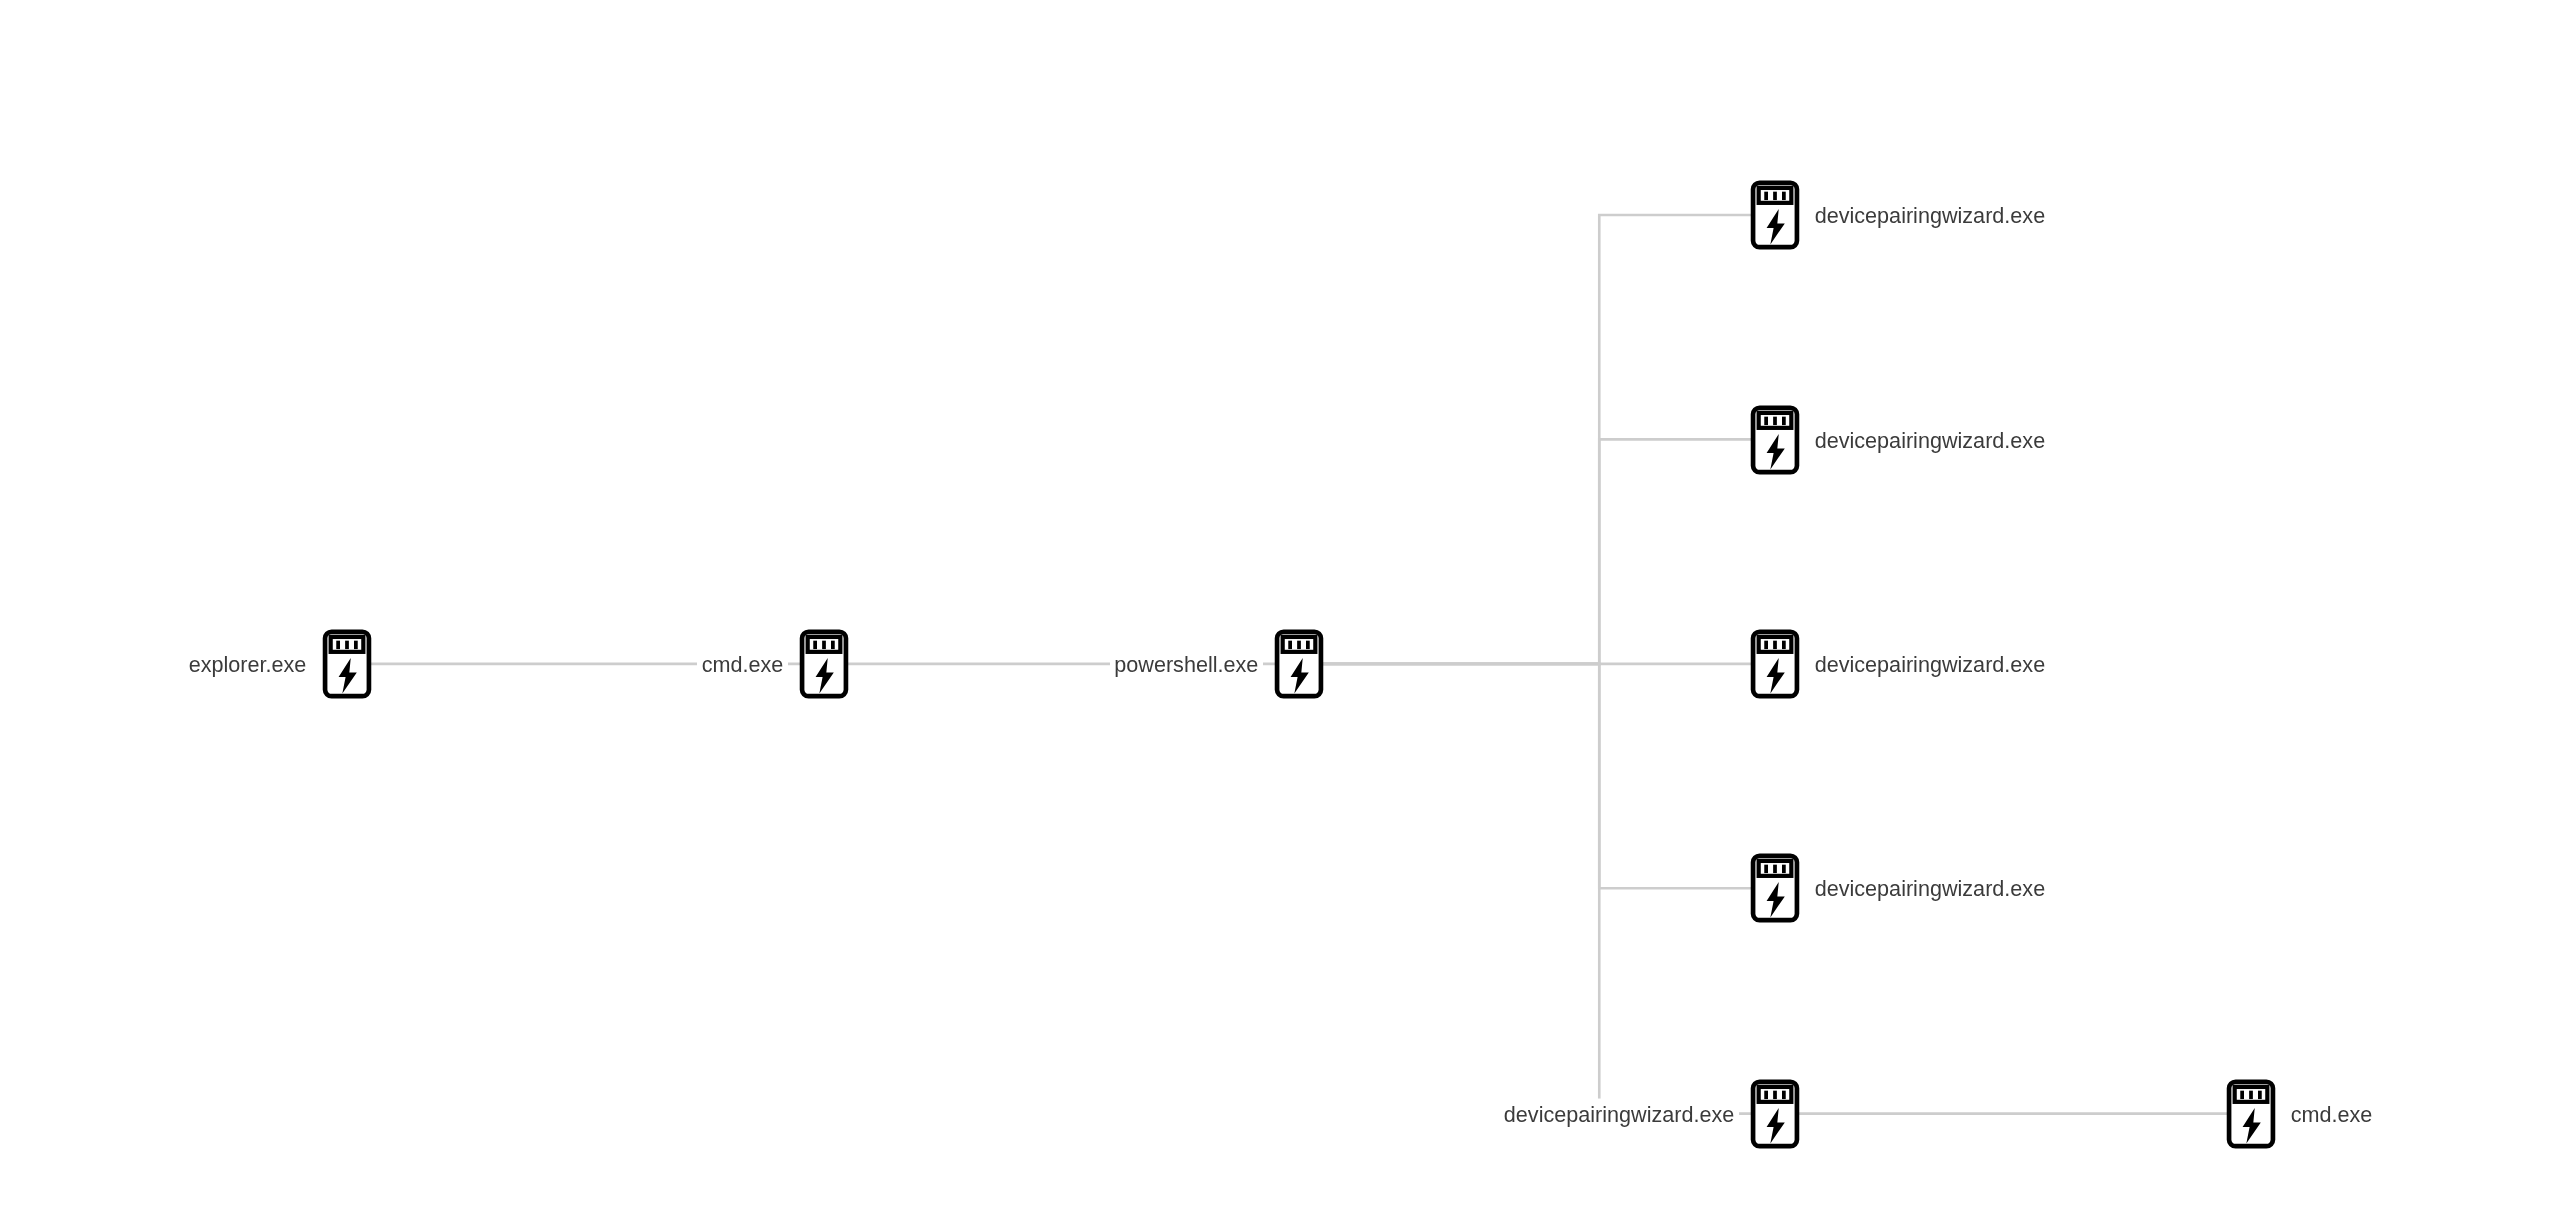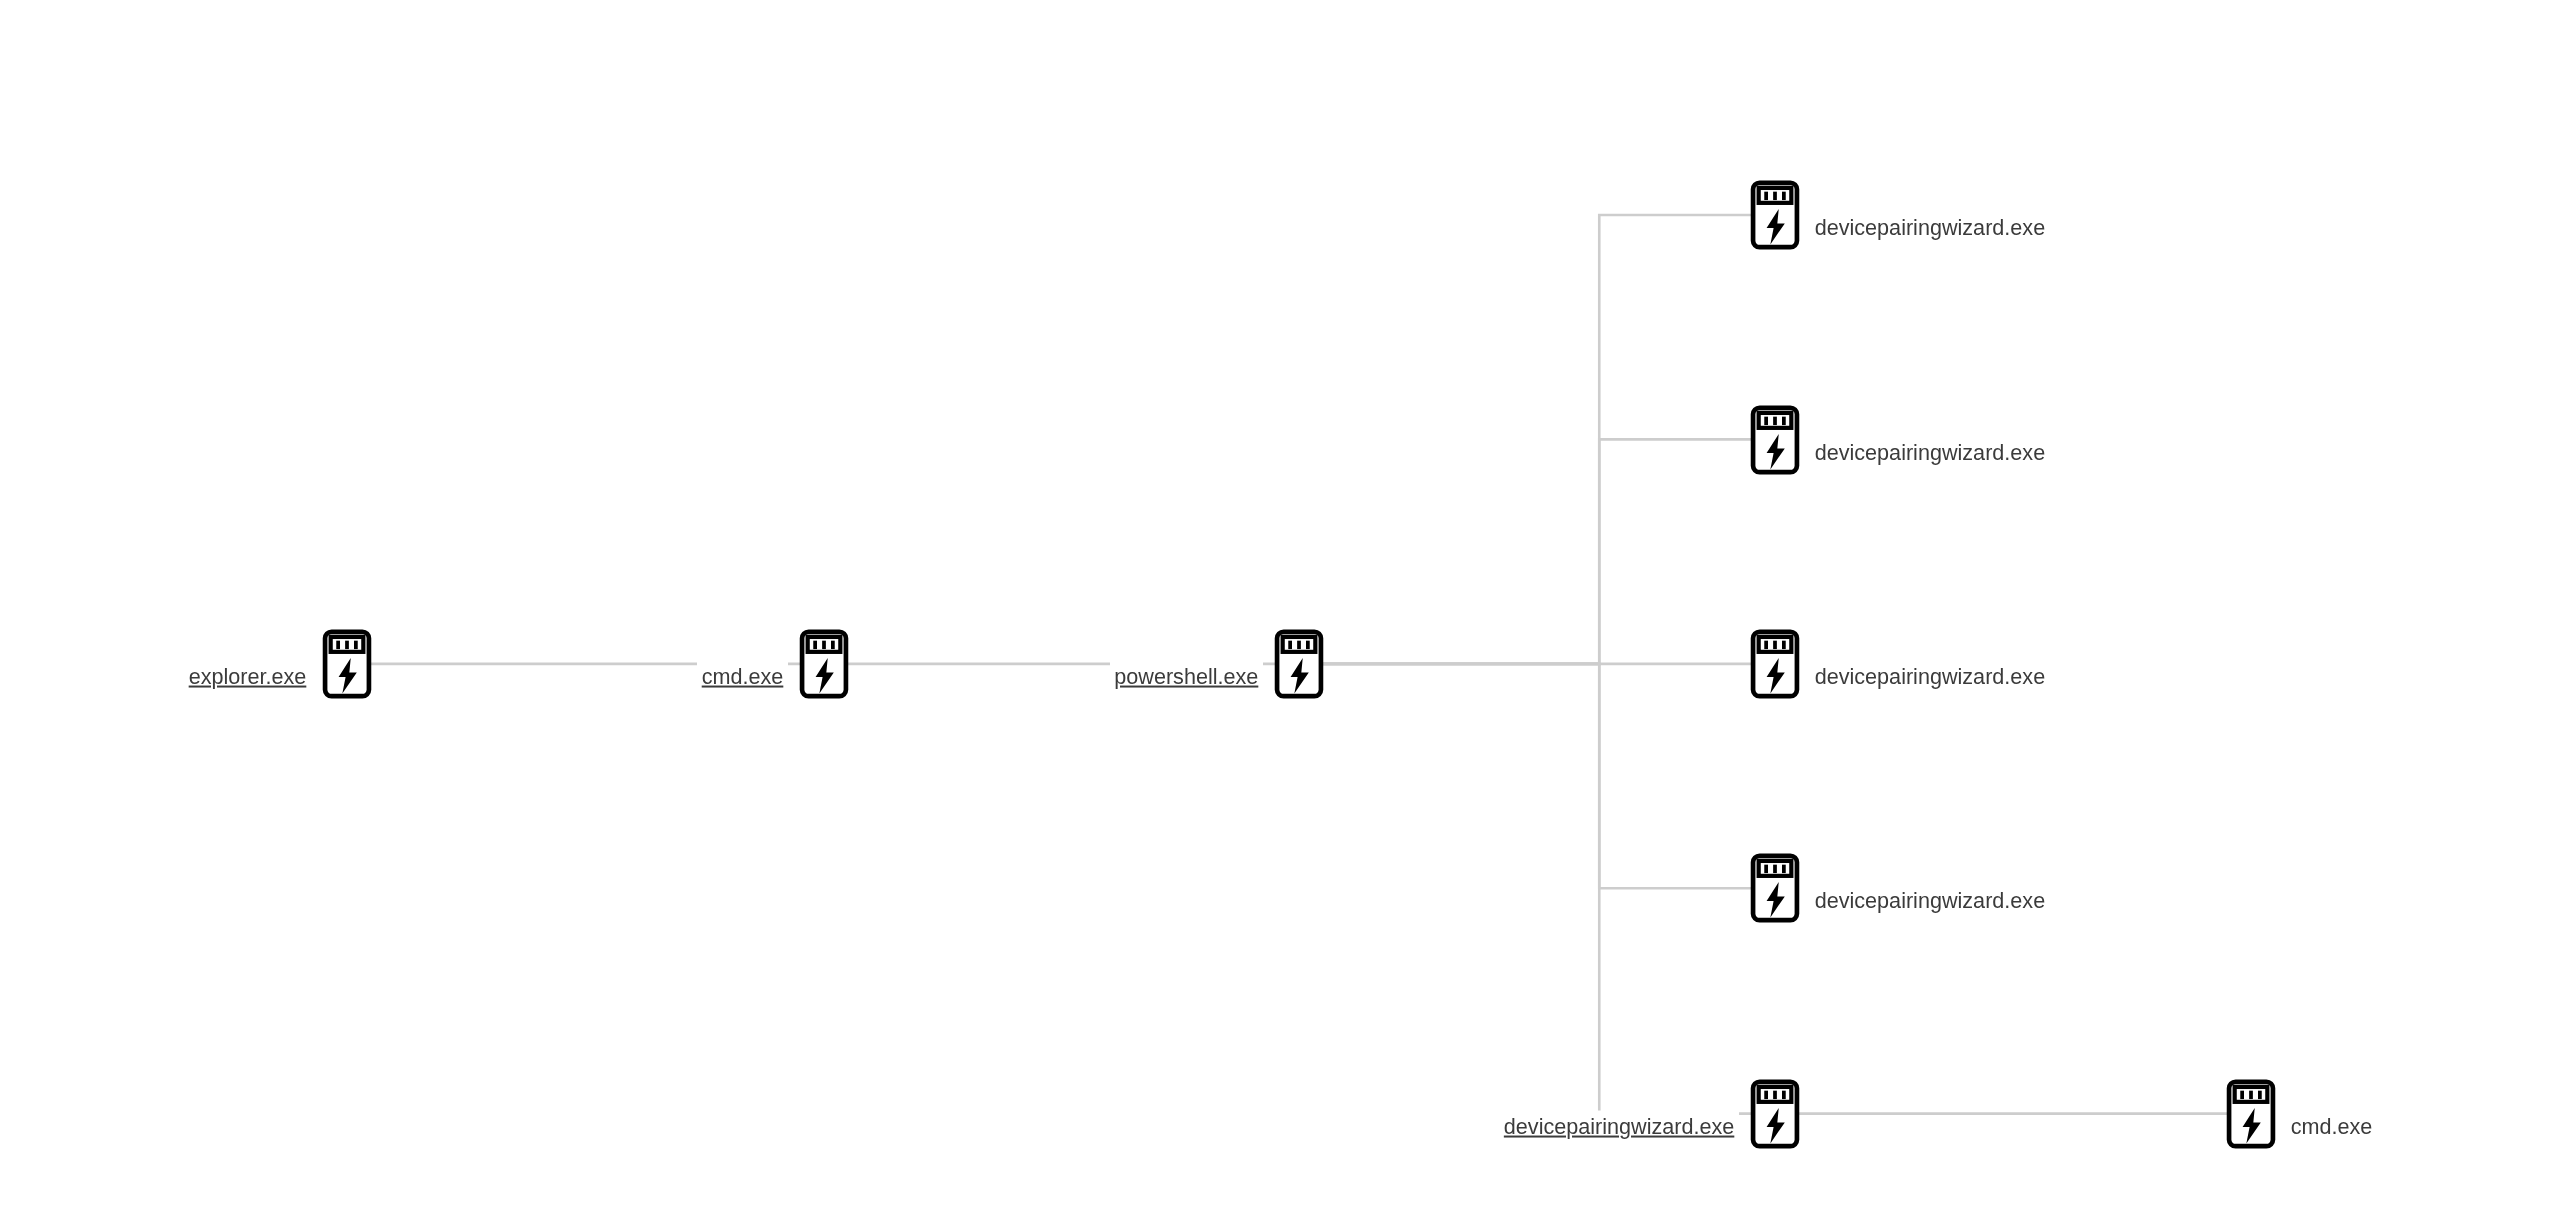--- a/index.html
+++ b/index.html
@@ -26,31 +26,31 @@
     stroke-linecap: butt;
   }
   .node {
     position: absolute;
     width: 0;
     height: 0;
     z-index: 2;
   }
   .node-label {
     position: absolute;
-    top: 12px;
+    top: 0;
     transform: translateY(-50%);
     white-space: nowrap;
     background: var(--bg, #ffffff);
     color: var(--label-color, #3b3b3b);
     font-size: var(--font-size, 21.6px);
     line-height: 1.35;
     padding: 0.9px 4.7px;
     z-index: 2;
   }
-  .node-label.left { right: 36px; text-decoration: underline; }
+  .node-label.left { right: 36px; }
   .node-label.right { left: 35px; }
   .proc-icon {
     position: absolute;
     left: -25px;
     top: -35px;
     z-index: 3;
     display: block;
   }
   .ic-outer {
     fill: #ffffff;

